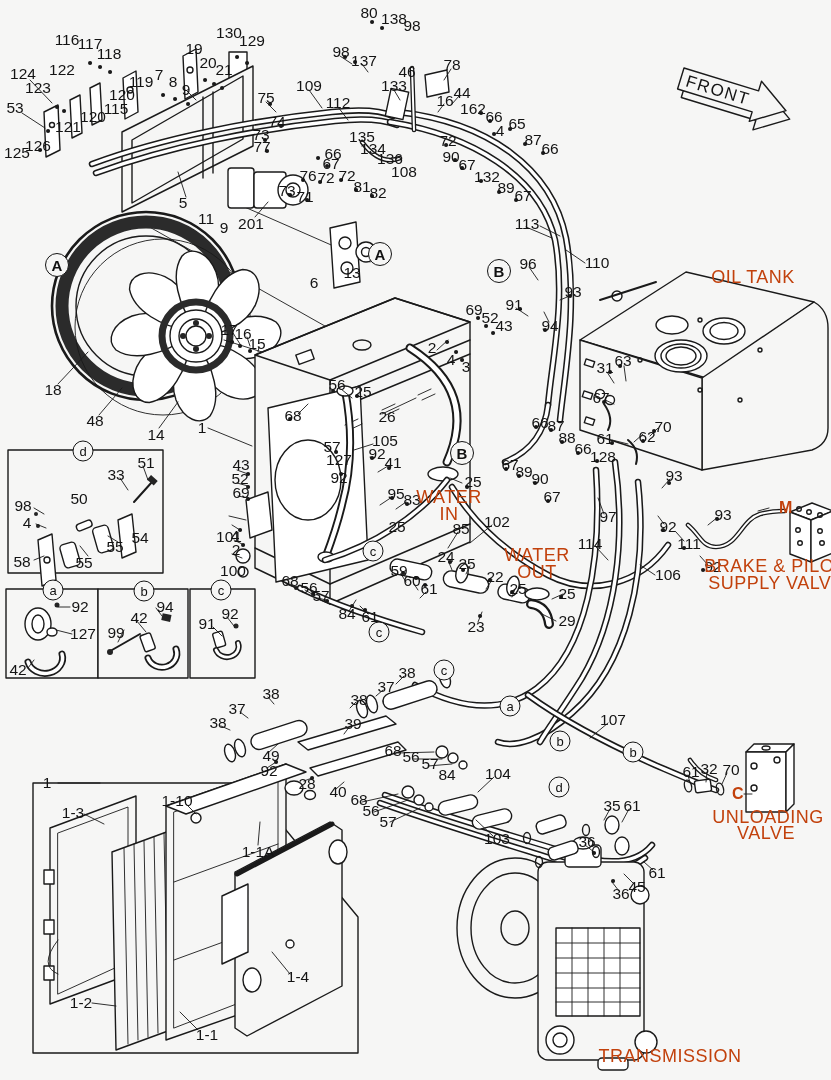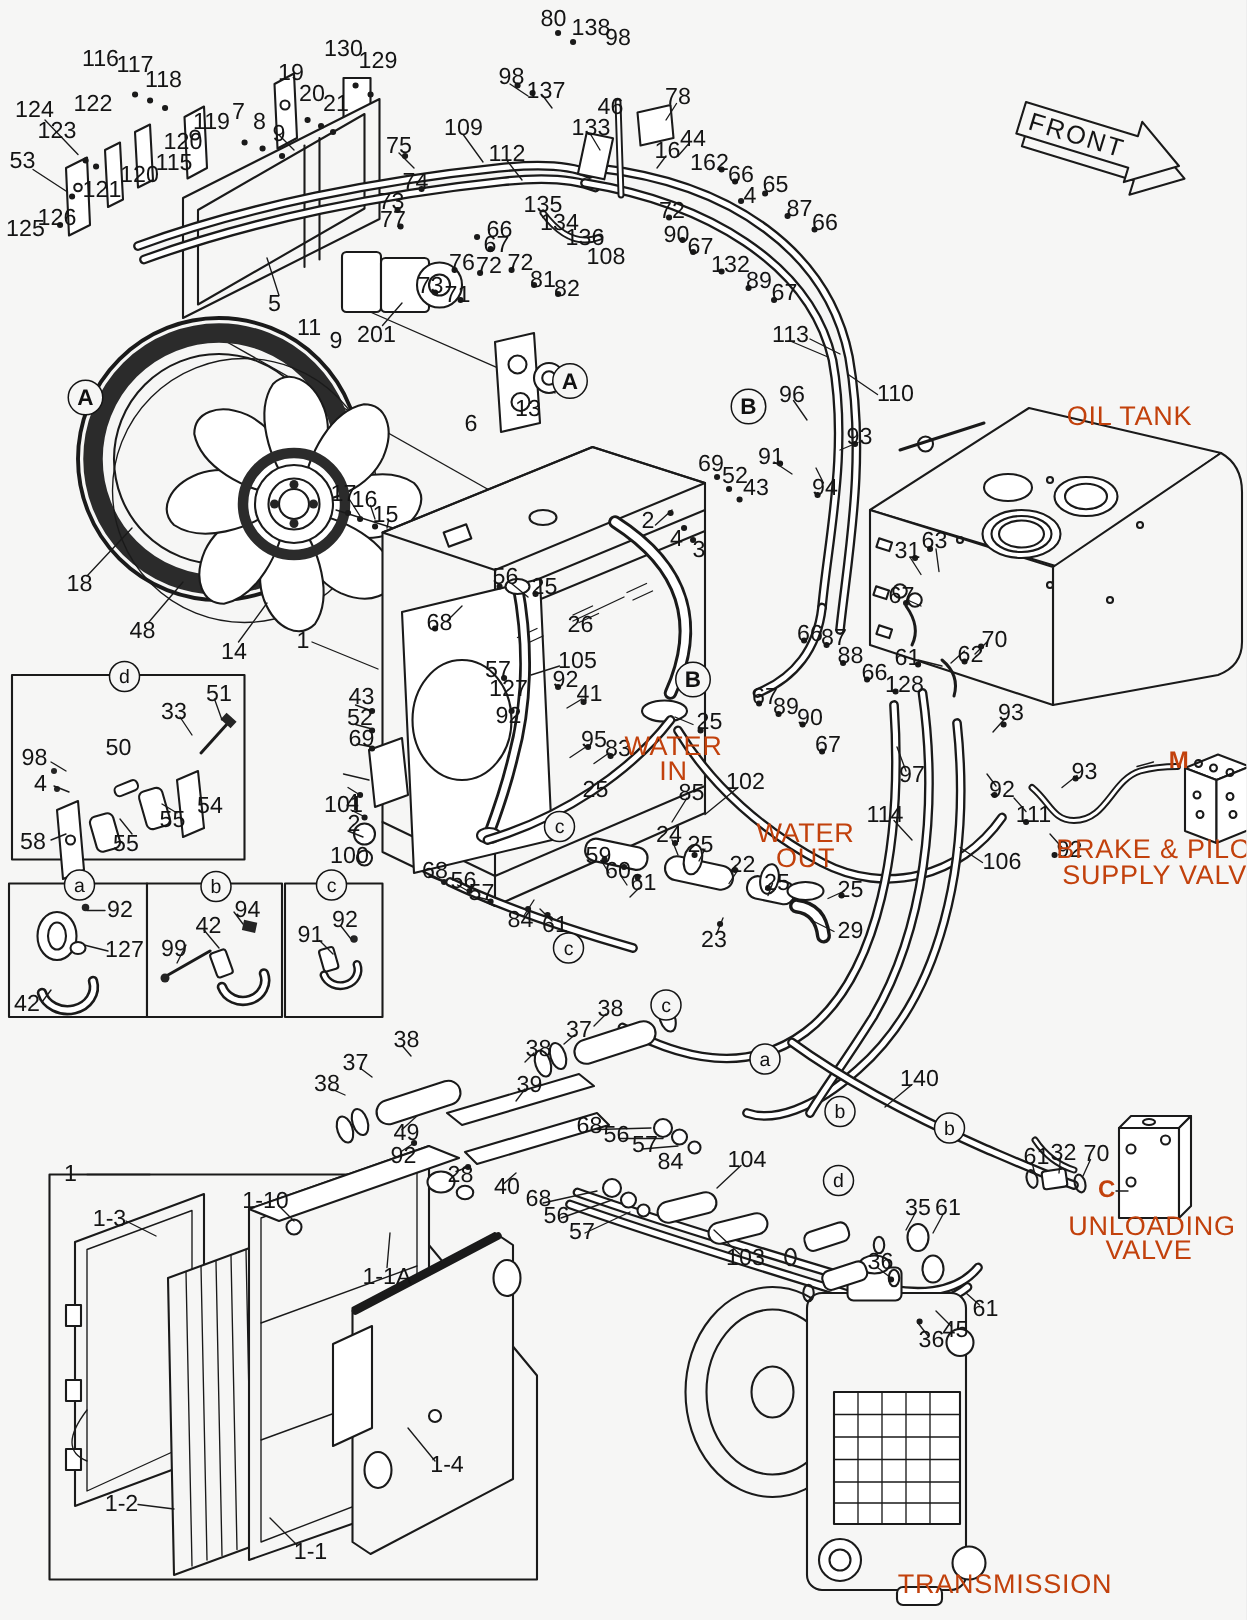--- a/index.html
+++ b/index.html
@@ -595,21 +595,21 @@
       <div class="callout" style="left: 338px; top: 792px;">40</div>
       <div class="callout" style="left: 393px; top: 751px;">68</div>
       <div class="callout" style="left: 411px; top: 757px;">56</div>
       <div class="callout" style="left: 430px; top: 764px;">57</div>
       <div class="callout" style="left: 359px; top: 800px;">68</div>
       <div class="callout" style="left: 371px; top: 811px;">56</div>
       <div class="callout" style="left: 388px; top: 822px;">57</div>
       <div class="callout" style="left: 447px; top: 775px;">84</div>
       <div class="callout" style="left: 498px; top: 774px;">104</div>
       <div class="callout" style="left: 497px; top: 839px;">103</div>
-      <div class="callout" style="left: 613px; top: 720px;">140</div>
+      <div class="callout" style="left: 613px; top: 720px;">107</div>
       <div class="callout" style="left: 691px; top: 772px;">61</div>
       <div class="callout" style="left: 709px; top: 769px;">32</div>
       <div class="callout" style="left: 731px; top: 770px;">70</div>
       <div class="callout" style="left: 612px; top: 806px;">35</div>
       <div class="callout" style="left: 632px; top: 806px;">61</div>
       <div class="callout" style="left: 587px; top: 842px;">36</div>
       <div class="callout" style="left: 637px; top: 887px;">45</div>
       <div class="callout" style="left: 657px; top: 873px;">61</div>
       <div class="callout" style="left: 621px; top: 894px;">36</div>
       <div class="callout" style="left: 23px; top: 506px;">98</div>

